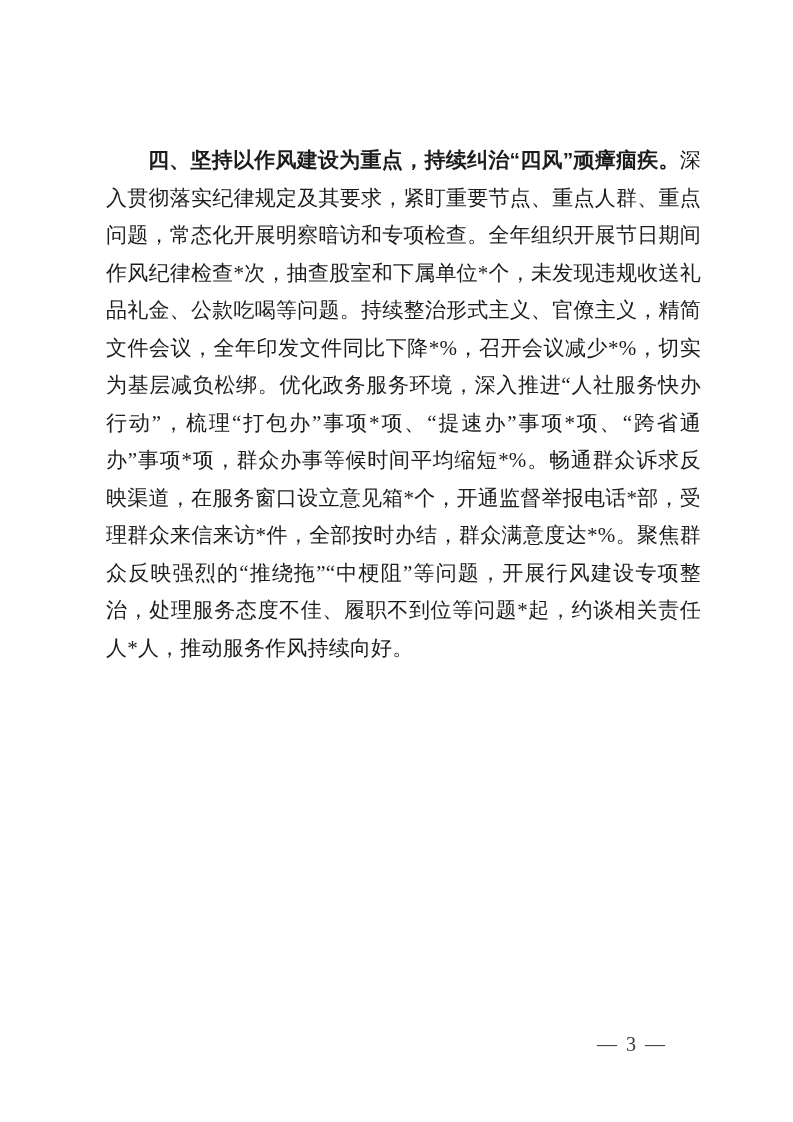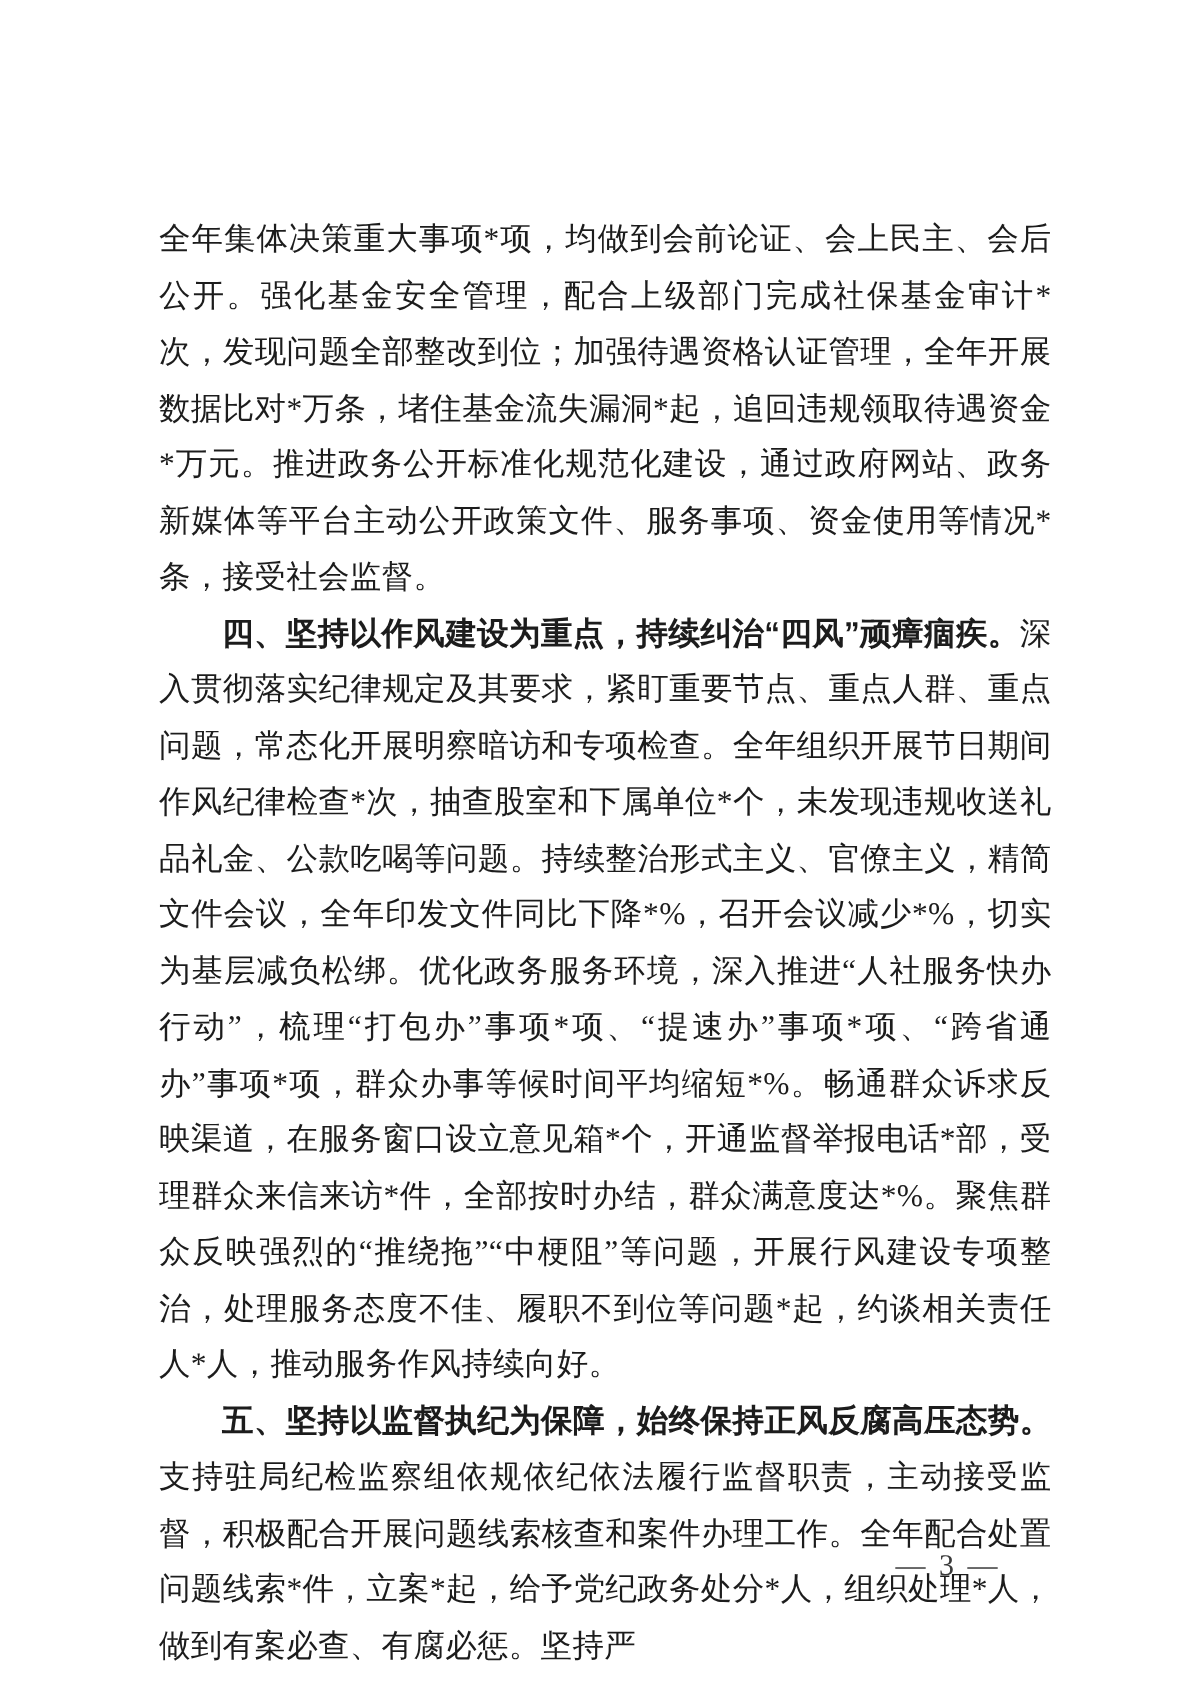--- a/index.html
+++ b/index.html
@@ -47,18 +47,16 @@
     line-height: 28px;
     color: #3a3a3a;
     letter-spacing: 2px;
     font-family: "Liberation Serif", "DejaVu Serif", serif;
   }
 </style>
 </head>
 <body>
 
 <div class="doc-body">
-    <p><span class="run-normal">全年集体决策重大事项*项，均做到会前论证、会上民主、会后公开。强化基金安全管理，配合上级部门完成社保基金审计*次，发现问题全部整改到位；加强待遇资格认证管理，全年开展数据比对*万条，堵住基金流失漏洞*起，追回违规领取待遇资金*万元。推进政务公开标准化规范化建设，通过政府网站、政务新媒体等平台主动公开政策文件、服务事项、资金使用等情况*条，接受社会监督。</span></p>
     <p class="indent"><span class="run-bold">四、坚持以作风建设为重点，持续纠治“四风”顽瘴痼疾。</span><span class="run-normal">深入贯彻落实纪律规定及其要求，紧盯重要节点、重点人群、重点问题，常态化开展明察暗访和专项检查。全年组织开展节日期间作风纪律检查*次，抽查股室和下属单位*个，未发现违规收送礼品礼金、公款吃喝等问题。持续整治形式主义、官僚主义，精简文件会议，全年印发文件同比下降*%，召开会议减少*%，切实为基层减负松绑。优化政务服务环境，深入推进“人社服务快办行动”，梳理“打包办”事项*项、“提速办”事项*项、“跨省通办”事项*项，群众办事等候时间平均缩短*%。畅通群众诉求反映渠道，在服务窗口设立意见箱*个，开通监督举报电话*部，受理群众来信来访*件，全部按时办结，群众满意度达*%。聚焦群众反映强烈的“推绕拖”“中梗阻”等问题，开展行风建设专项整治，处理服务态度不佳、履职不到位等问题*起，约谈相关责任人*人，推动服务作风持续向好。</span></p>
-    <p class="indent"><span class="run-bold">五、坚持以监督执纪为保障，始终保持正风反腐高压态势。</span><span class="run-normal">支持驻局纪检监察组依规依纪依法履行监督职责，主动接受监督，积极配合开展问题线索核查和案件办理工作。全年配合处置问题线索*件，立案*起，给予党纪政务处分*人，组织处理*人，做到有案必查、有腐必惩。坚持严</span></p>
   </div>
 
 <div class="page-footer">— 3 —</div>
 
 </body></html>

